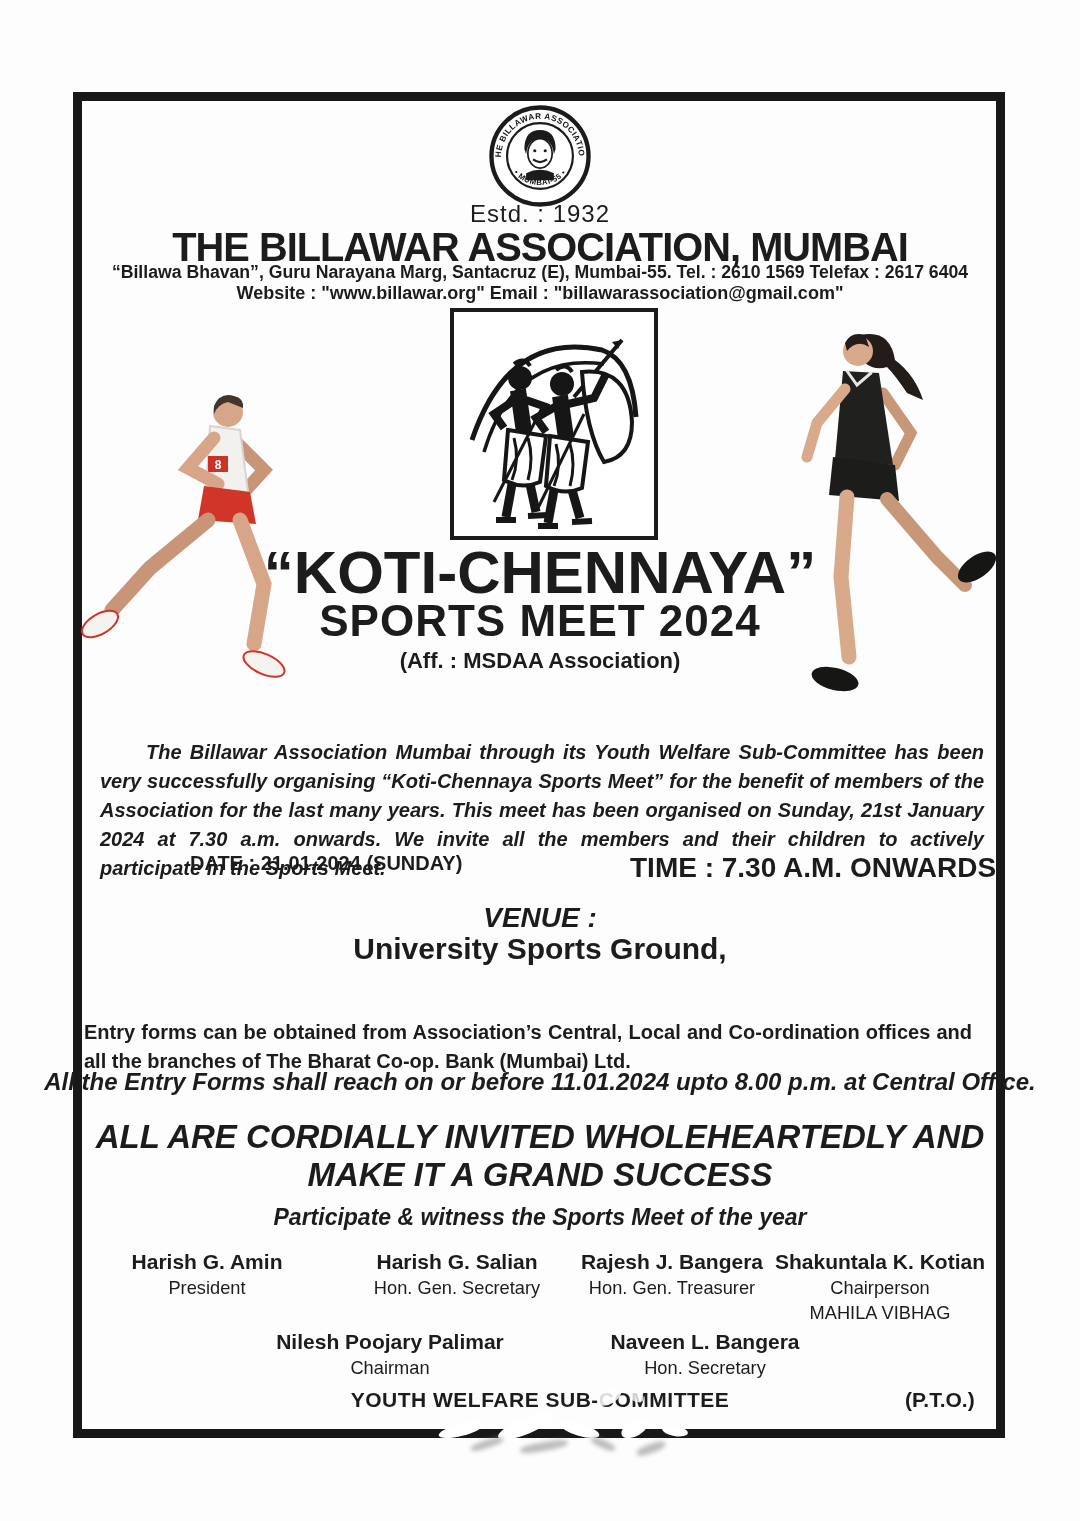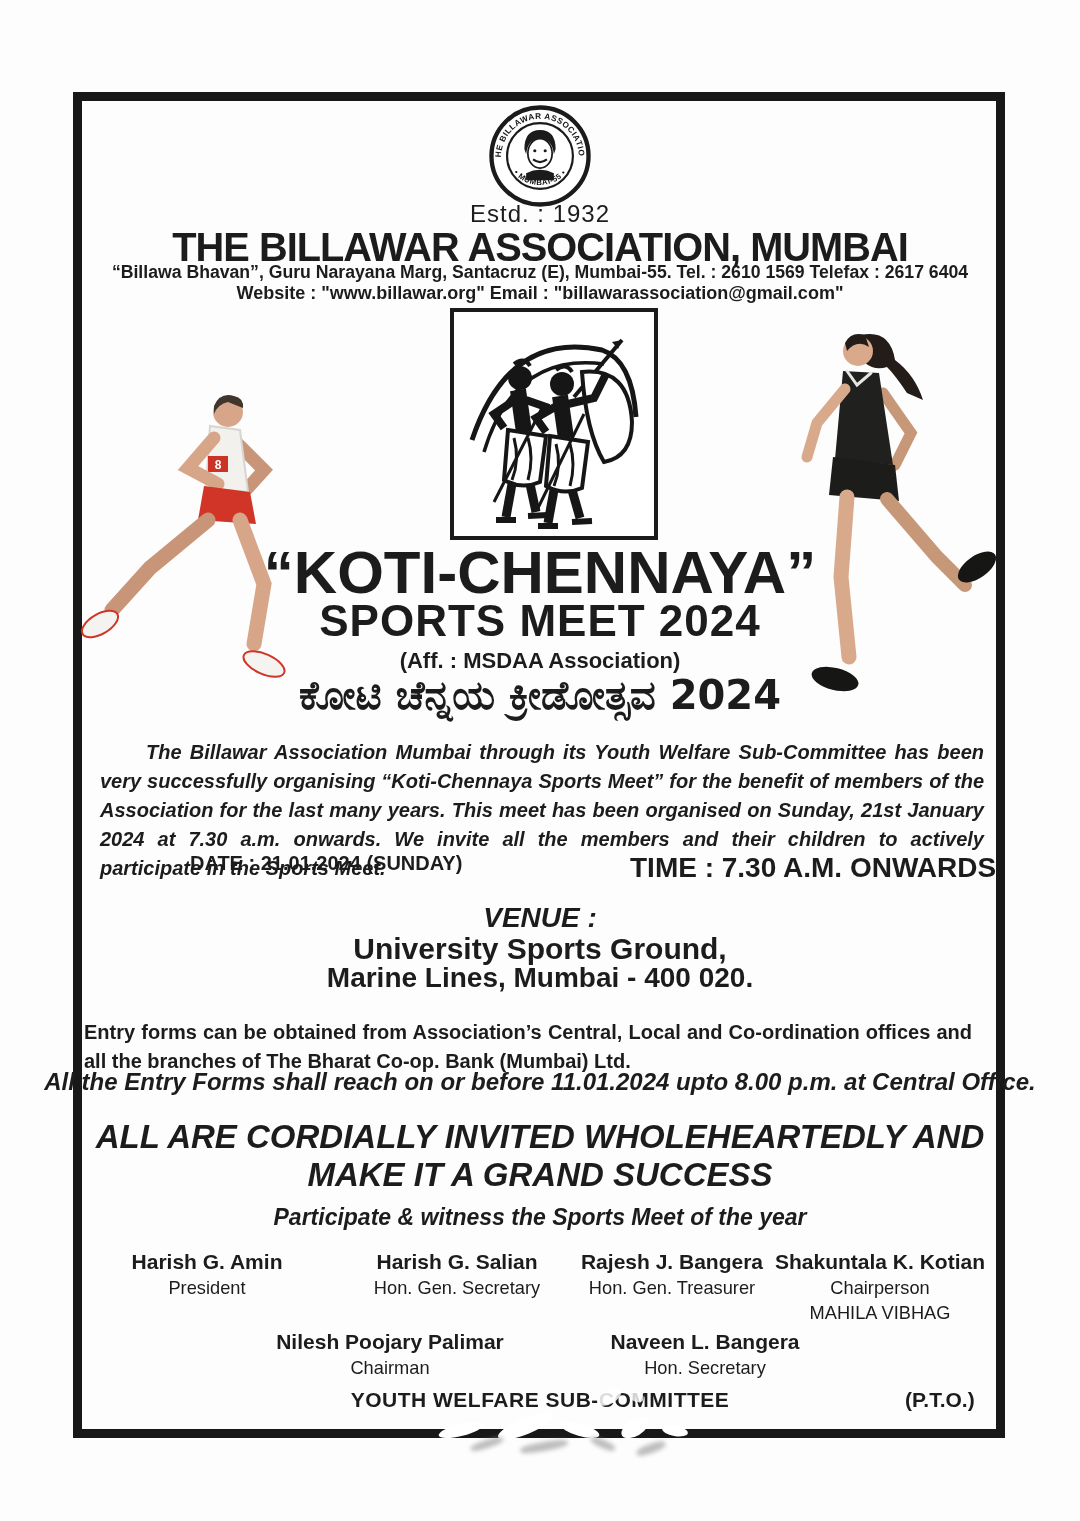--- a/index.html
+++ b/index.html
@@ -185,30 +185,28 @@
 
         <path d="M 52,192 L 46,272 L 54,352" stroke="#d9a98c" stroke-width="15" fill="none"></path>
         <ellipse cx="40" cy="374" rx="24" ry="11" fill="#161615" transform="rotate(14 40 374)"></ellipse>
       </g>
     </svg>
   </div>
 
   <div class="abs center title-main">“KOTI-CHENNAYA”</div>
   <div class="abs center title-sub">SPORTS MEET 2024</div>
   <div class="abs center title-aff">(Aff. : MSDAA Association)</div>
-  <div class="abs center title-kn">ಕೋಟಿ ಚೆನ್ನಯ ಕ್ರೀಡೋತ್ಸವ 2024</div>
 
   <div class="abs intro">The Billawar Association Mumbai through its Youth Welfare Sub-Committee has been very successfully organising “Koti-Chennaya Sports  Meet” for the benefit of members of the Association for the last many years. This meet has been organised on Sunday, 21st January 2024 at 7.30 a.m. onwards. We invite all the members and their children to actively participate in the Sports Meet.</div>
 
   <div class="abs sched-date">DATE : 21.01.2024 (SUNDAY)</div>
   <div class="abs sched-time">TIME : 7.30 A.M. ONWARDS</div>
 
   <div class="abs center venue-label">VENUE :</div>
   <div class="abs center venue-1">University Sports Ground,</div>
-  <div class="abs center venue-2">Marine Lines, Mumbai - 400 020.</div>
 
   <div class="abs entry">Entry forms can be obtained from Association’s Central, Local and Co-ordination offices and all the branches of The Bharat Co-op. Bank (Mumbai) Ltd.</div>
   <div class="abs center deadline">All the Entry Forms shall reach on or before 11.01.2024 upto 8.00 p.m. at Central Office.</div>
 
   <div class="abs center invite1">ALL ARE CORDIALLY INVITED WHOLEHEARTEDLY AND</div>
   <div class="abs center invite2">MAKE IT A GRAND SUCCESS</div>
   <div class="abs center tagline">Participate &amp; witness the Sports Meet of the year</div>
 
   <div class="abs officer row1" style="left:207px;">
     <div class="nm">Harish G. Amin</div>

